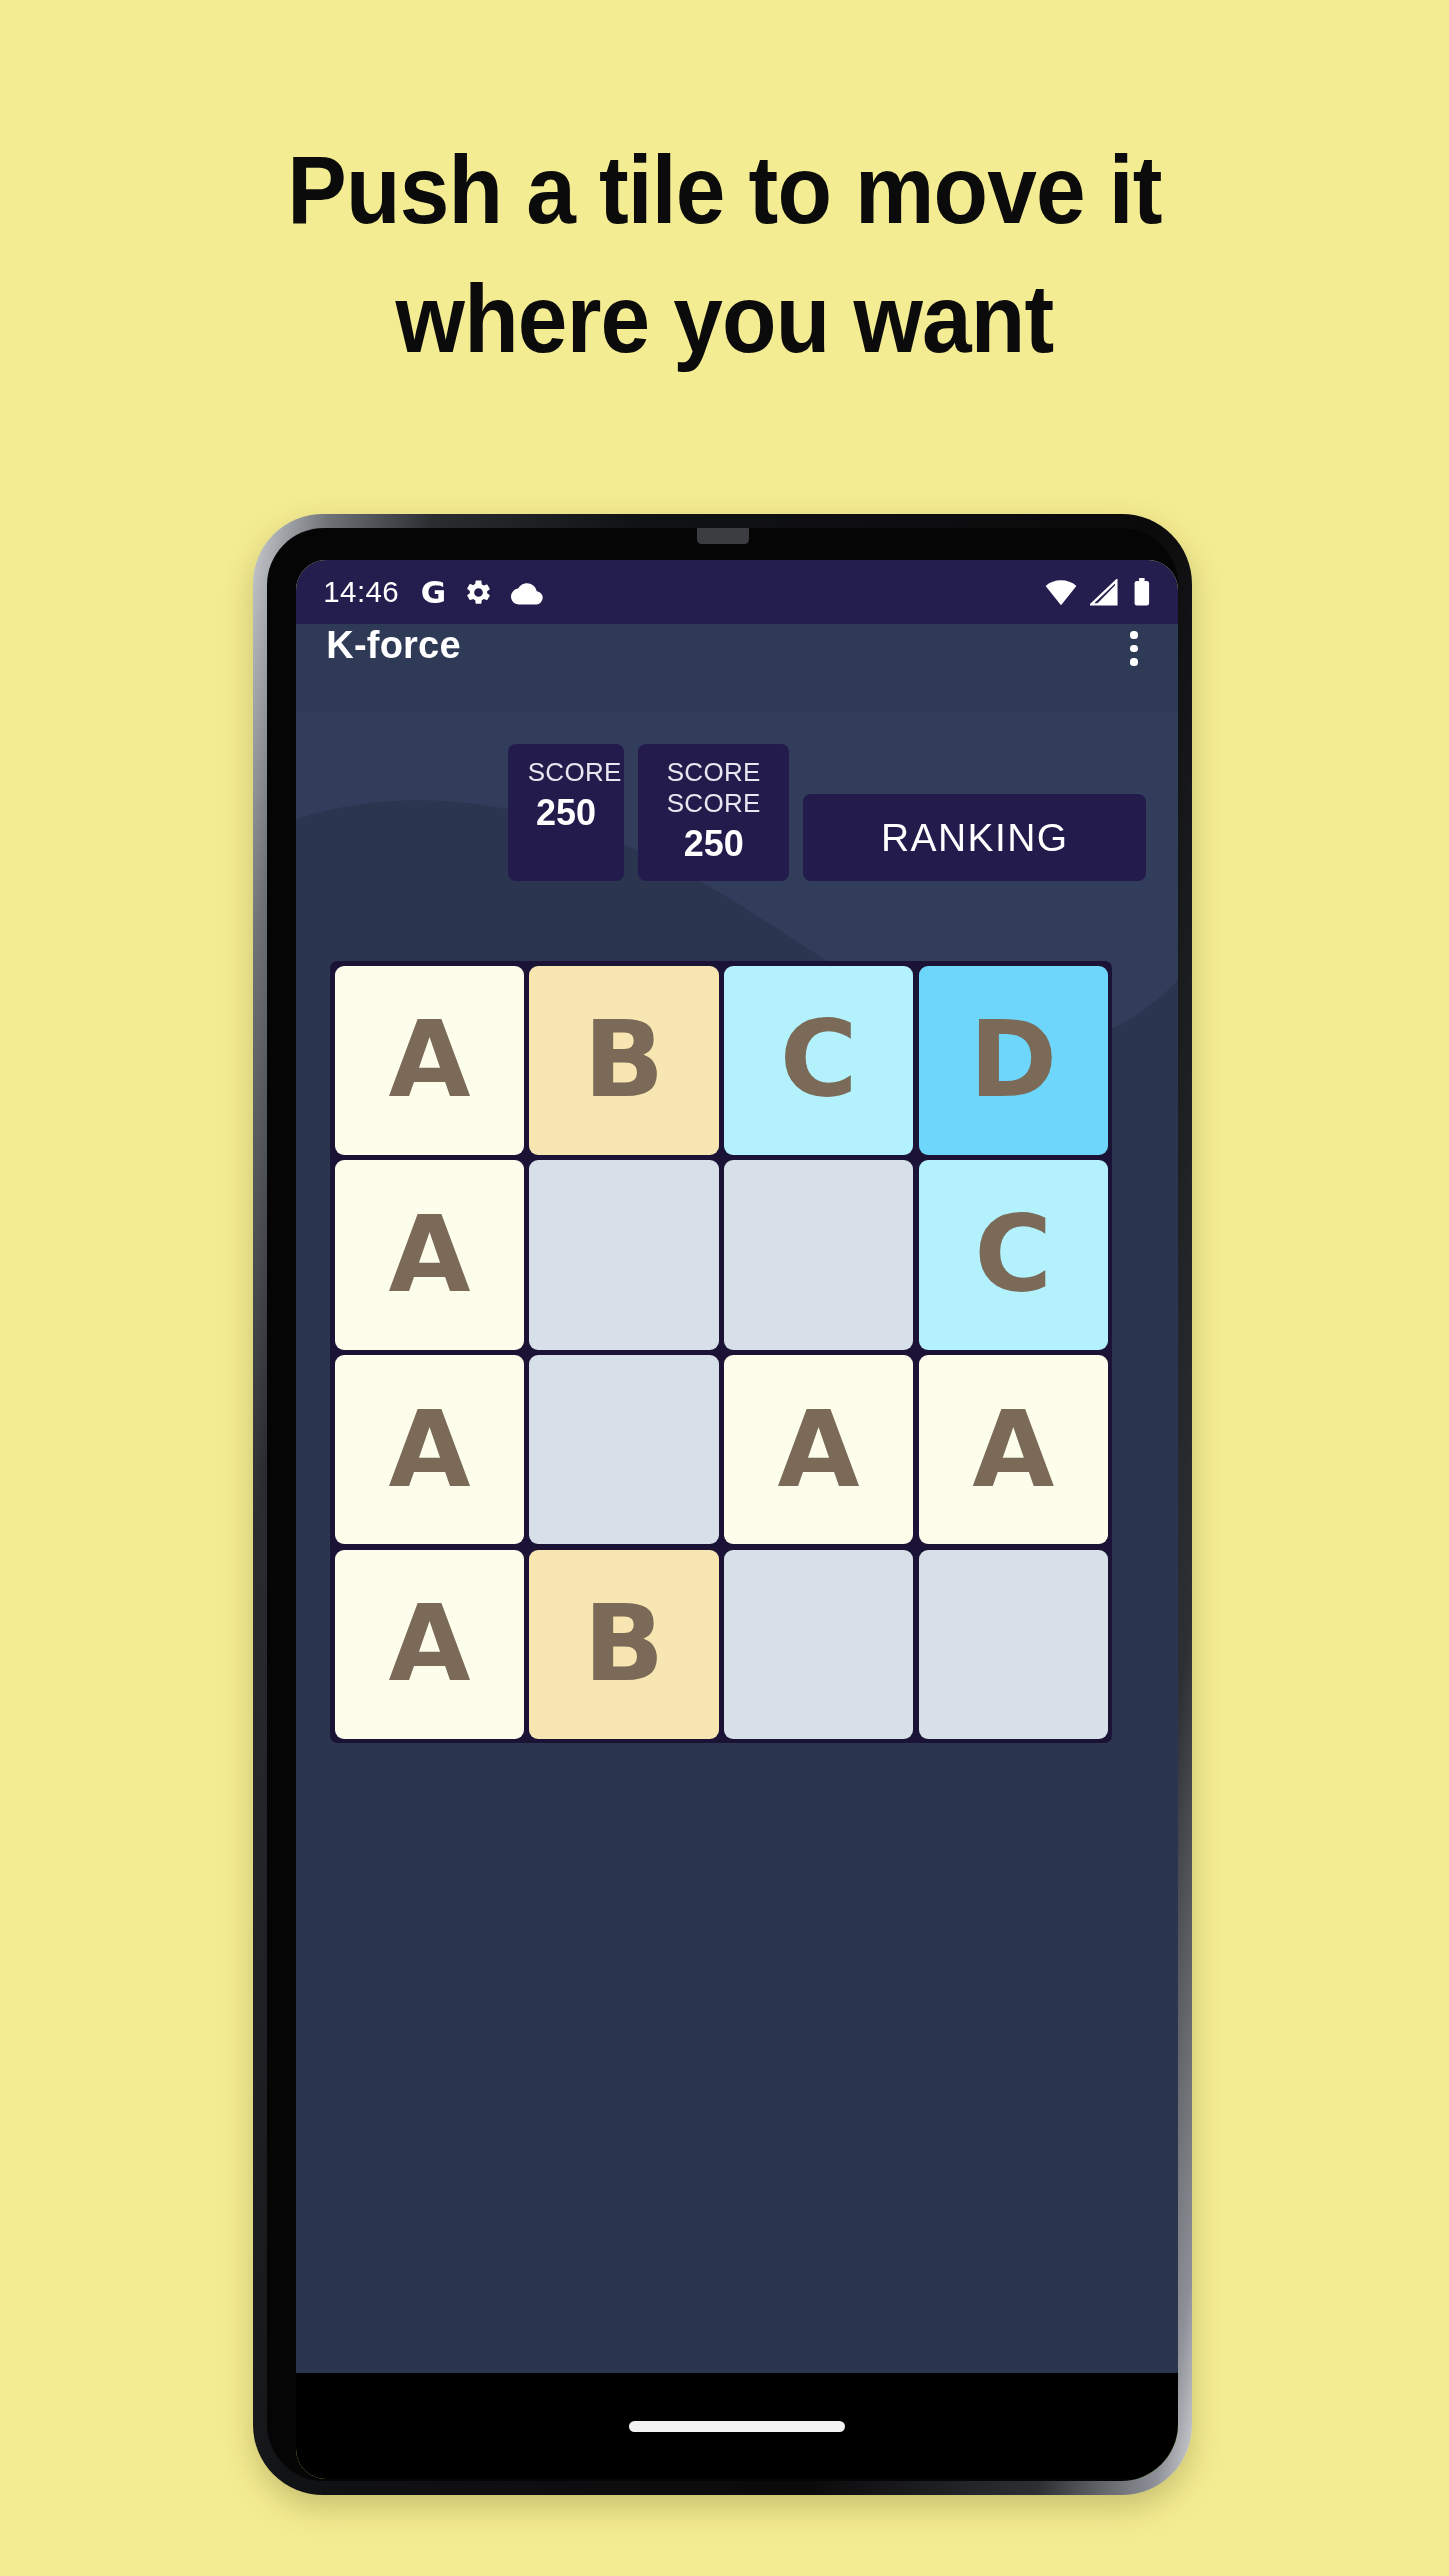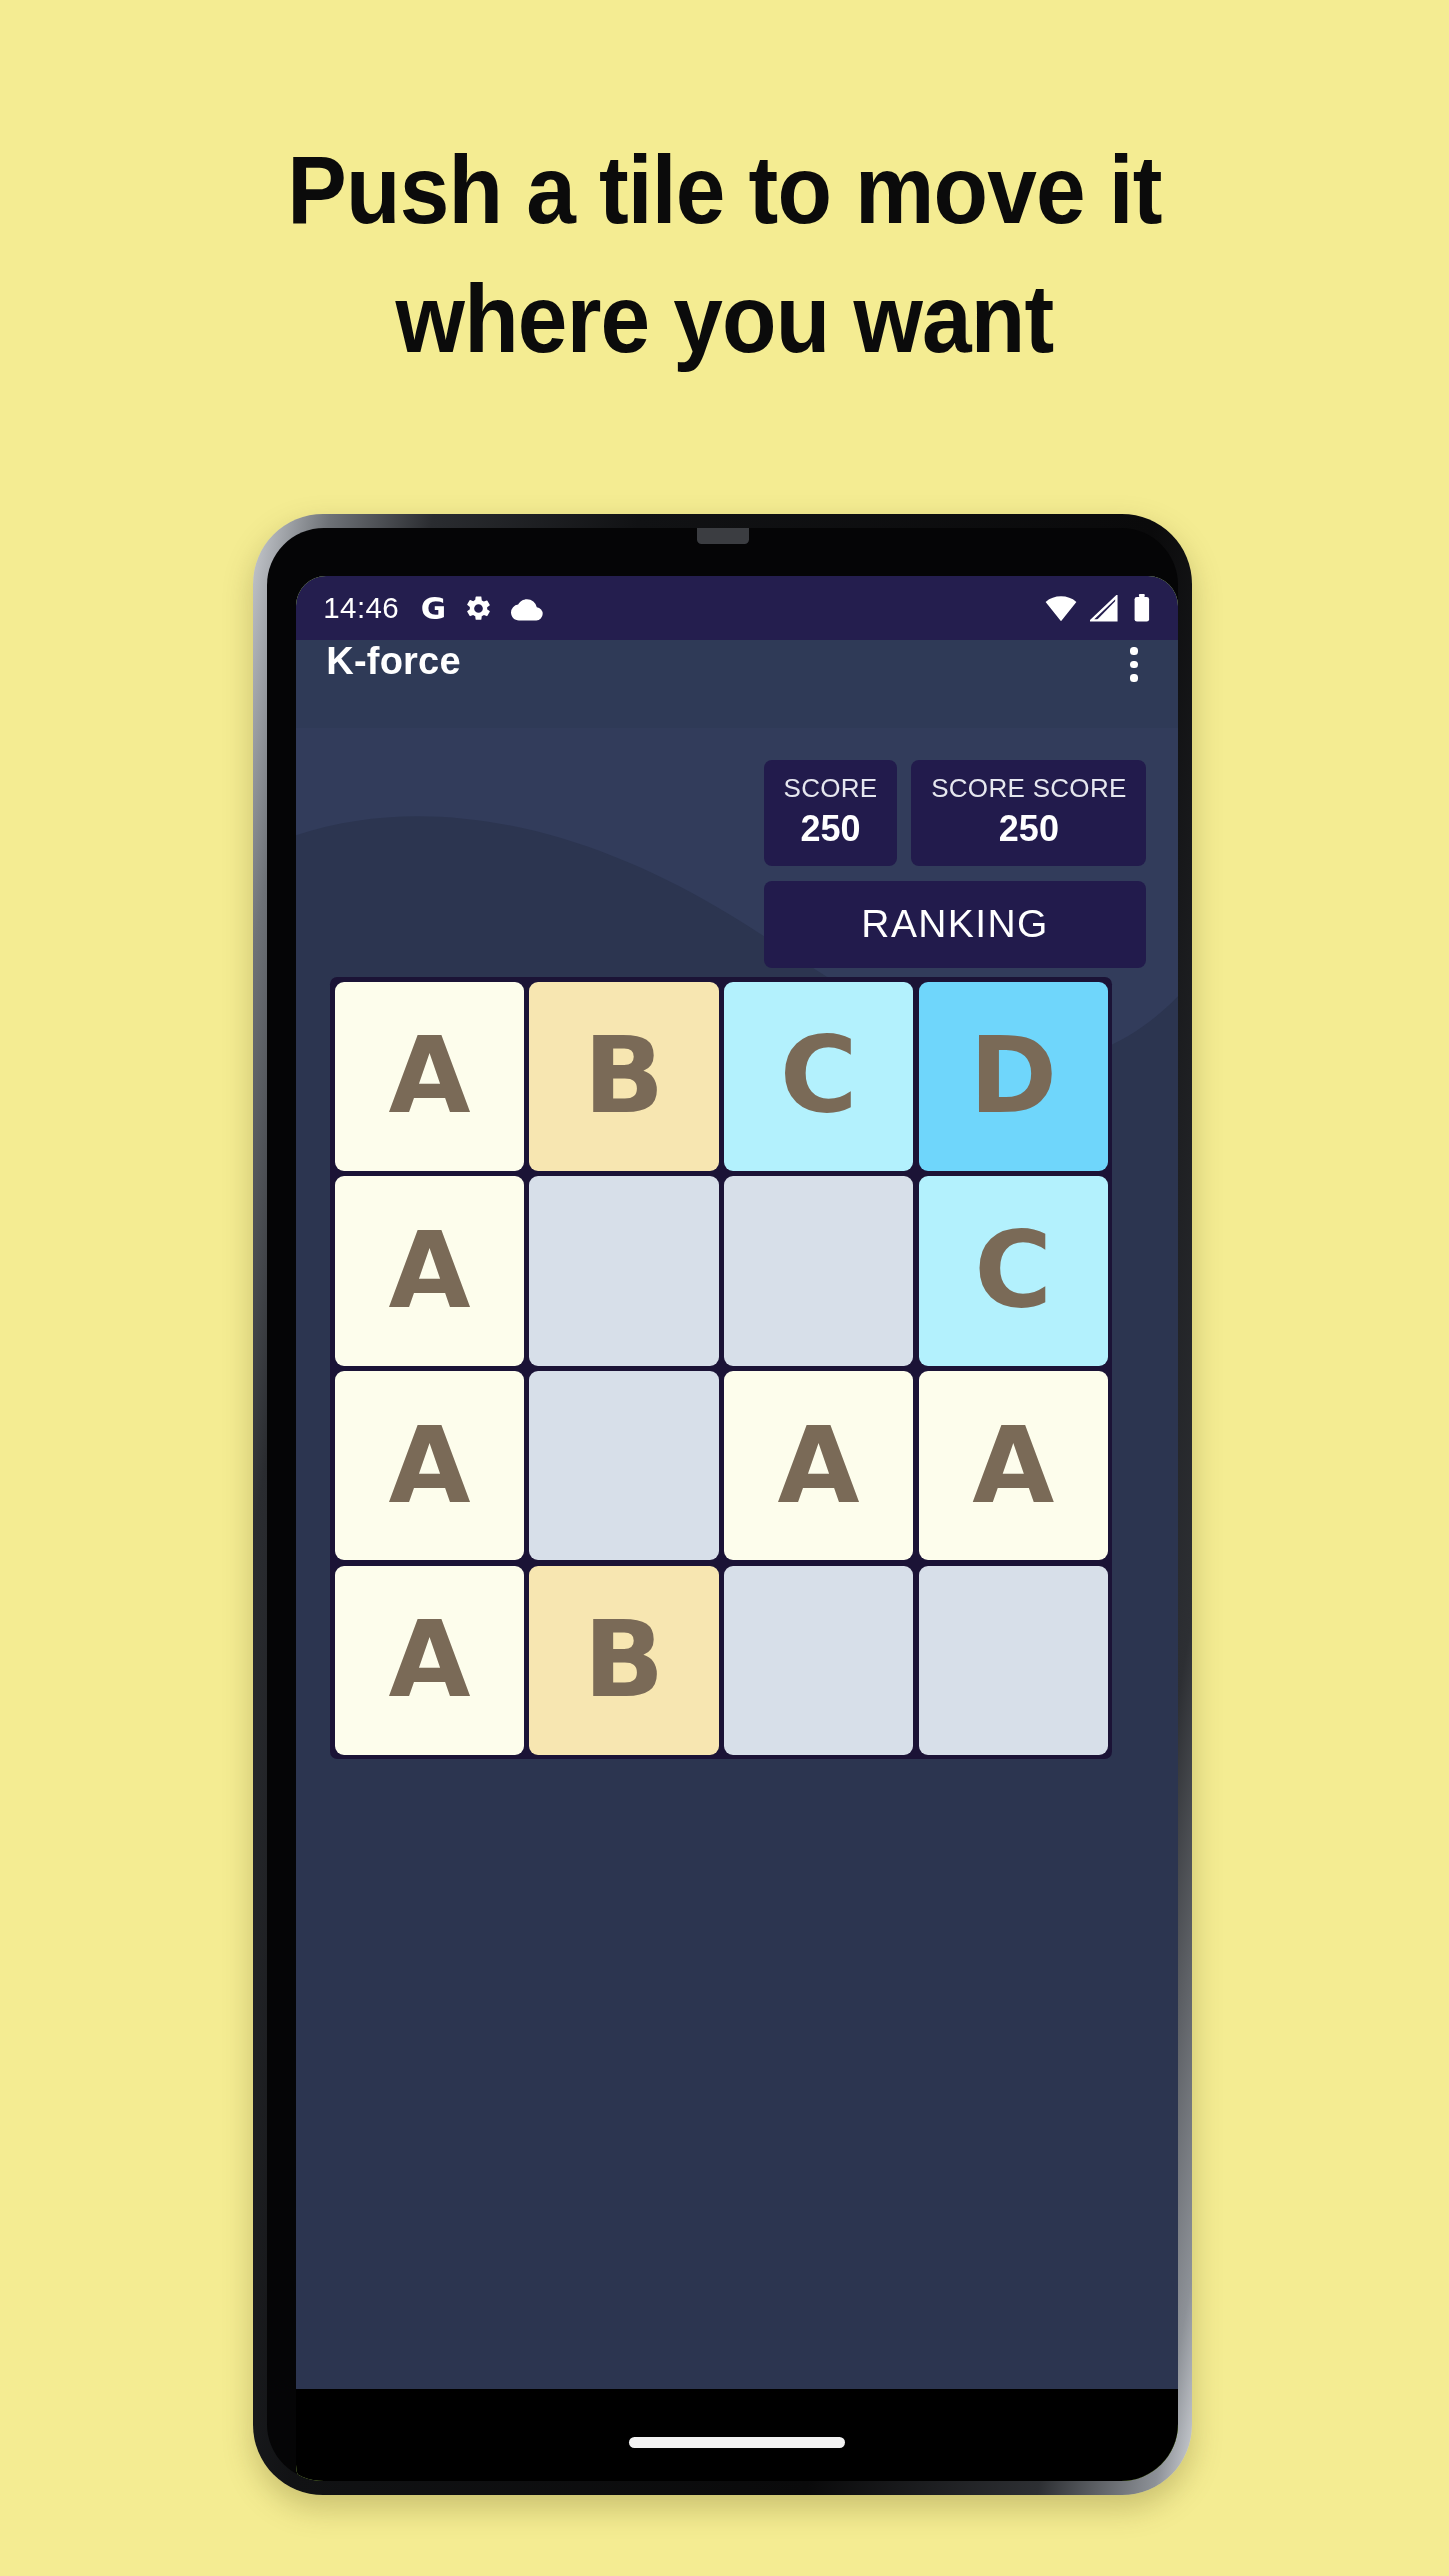--- a/index.html
+++ b/index.html
@@ -63,21 +63,21 @@
   .btn-volume { top:416px; height:268px; }
 
   
   .screen {
     position:absolute;
     left:29px; top:32px;
     width:882px; height:1919px;
     background:#bef264;
     border-radius:30px;
     overflow:hidden;
-    display:flex; flex-direction:column;margin-top:16px;
+    display:flex; flex-direction:column;
   }
 
   
   .statusbar {
     height:64px;
     background:#241e4e;
     display:flex; align-items:center;
     padding:0 27px;
     color:#fff;
     flex:0 0 auto;
@@ -136,21 +136,21 @@
     align-items:flex-start;
     gap:16px;
   }
   .intro {
     color:#f2f4f8;
     font-size:34px;
     line-height:1.28;
     max-width:465px;
     padding-top:43px;
   }
-  .scorewrap { margin-left:auto; display:flex; flex-direction:column; align-items:flex-end; gap:14.3px;justify-content:center; }
+  .scorewrap { margin-left:auto; display:flex; flex-direction:row; align-items:flex-end; gap:14.3px;justify-content:center; }
   .scorerow { display:flex; gap:14.3px; }
   .scorebox {
     background:#221b4c;
     border-radius:8px;
     padding:12.5px 19.7px 16px 19.7px;
     text-align:center;
     min-width:116px;
   }
   .scorebox .lbl {
     color:#e6e7ef; font-size:26px; letter-spacing:0.3px; display:block;

